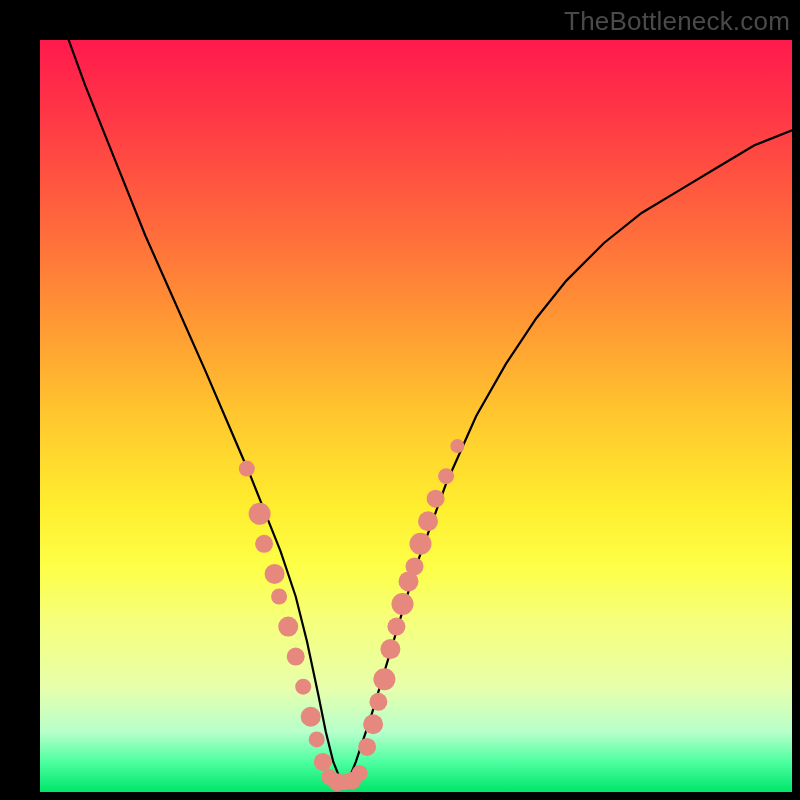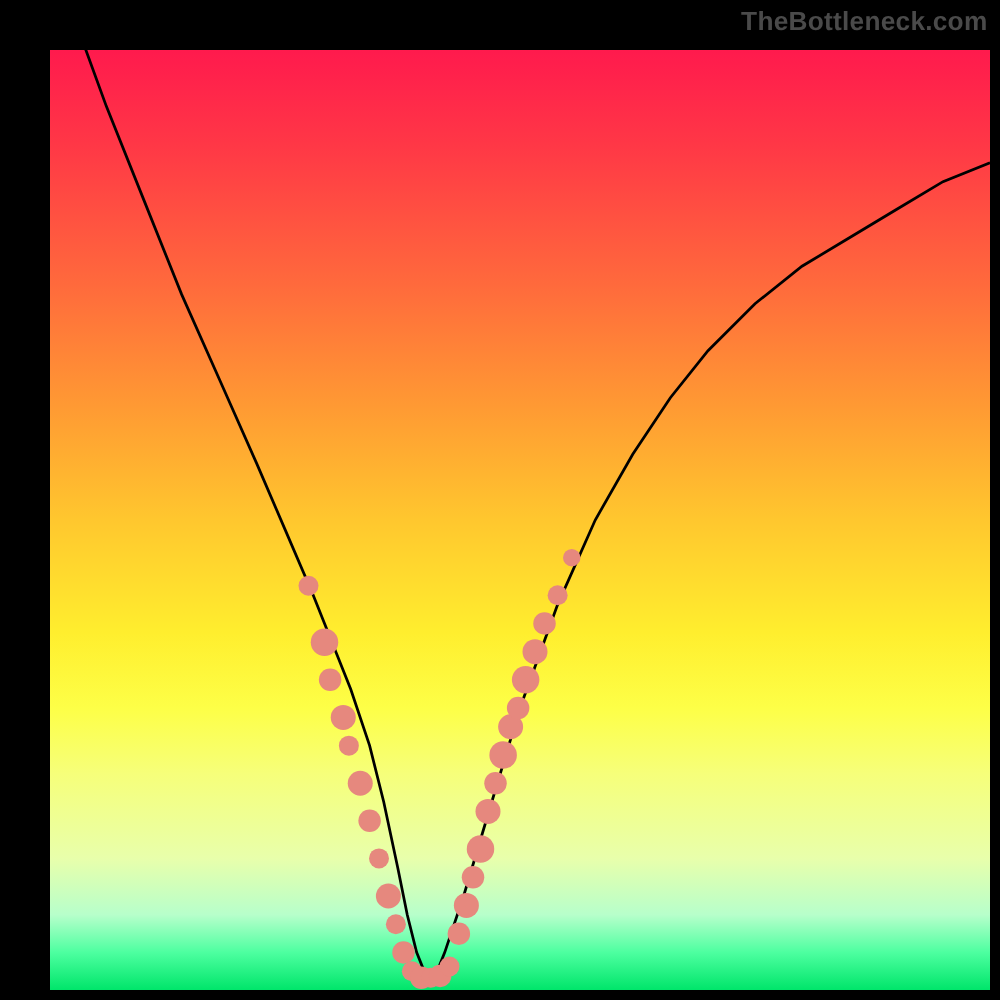--- a/index.html
+++ b/index.html
@@ -41,22 +41,22 @@
       #b7ffcb 92%,
       #4dffa0 96%,
       #00e56a 100%
     );
   }
   .watermark {
     position: absolute;
     top: 6px;
     right: 10px;
     color: #4a4a4a;
-    font-size: 21px;
-    font-weight: 700;
+    font-size: 26px;
+    font-weight: 400;
     letter-spacing: 0.2px;
     user-select: none;
   }
   svg.curve {
     position: absolute;
     inset: 0;
   }
   .curve-path {
     fill: none;
     stroke: #000;

